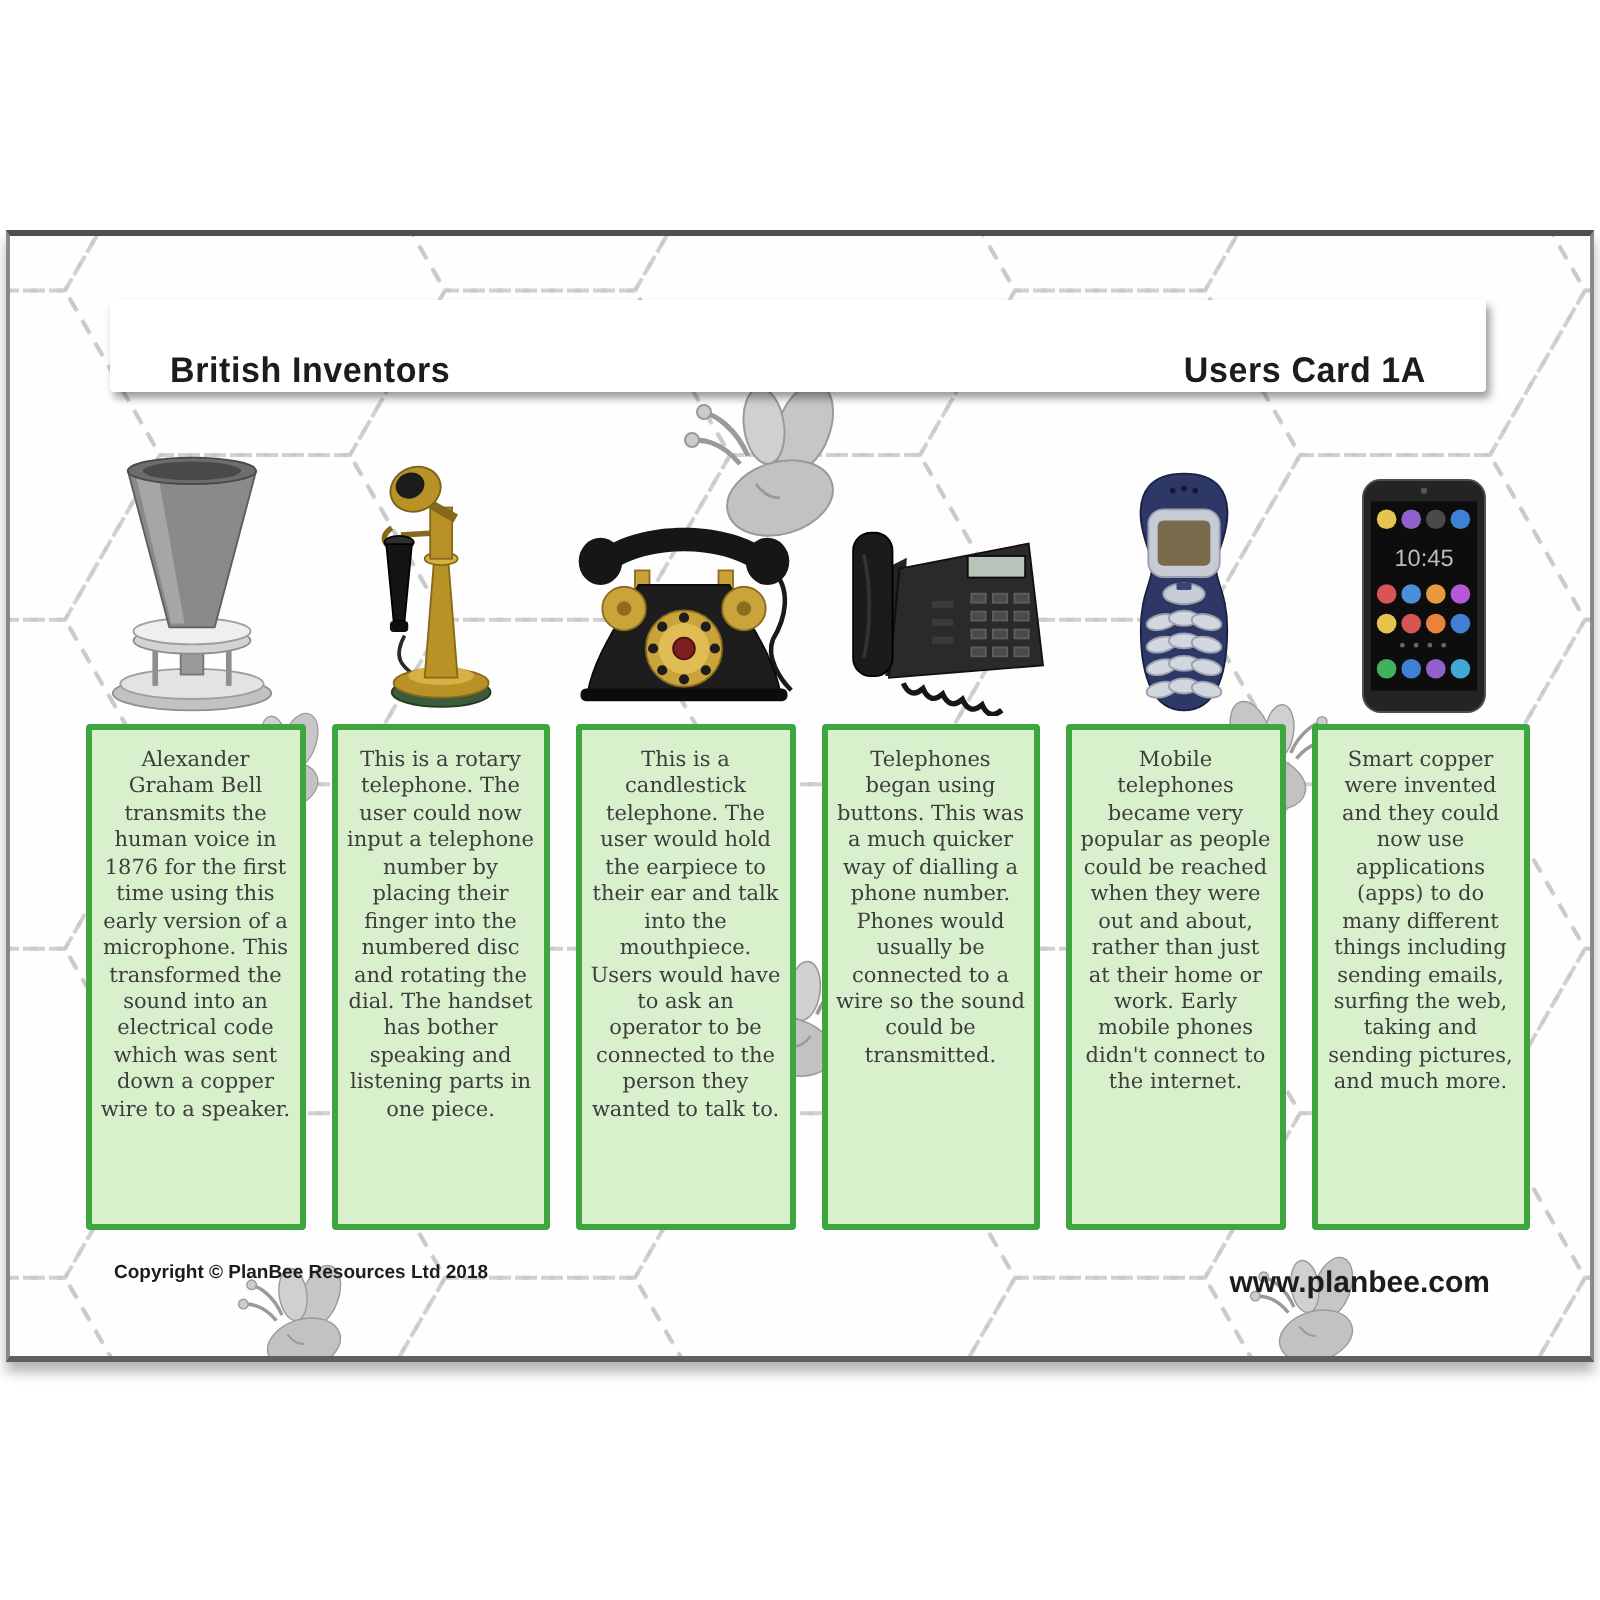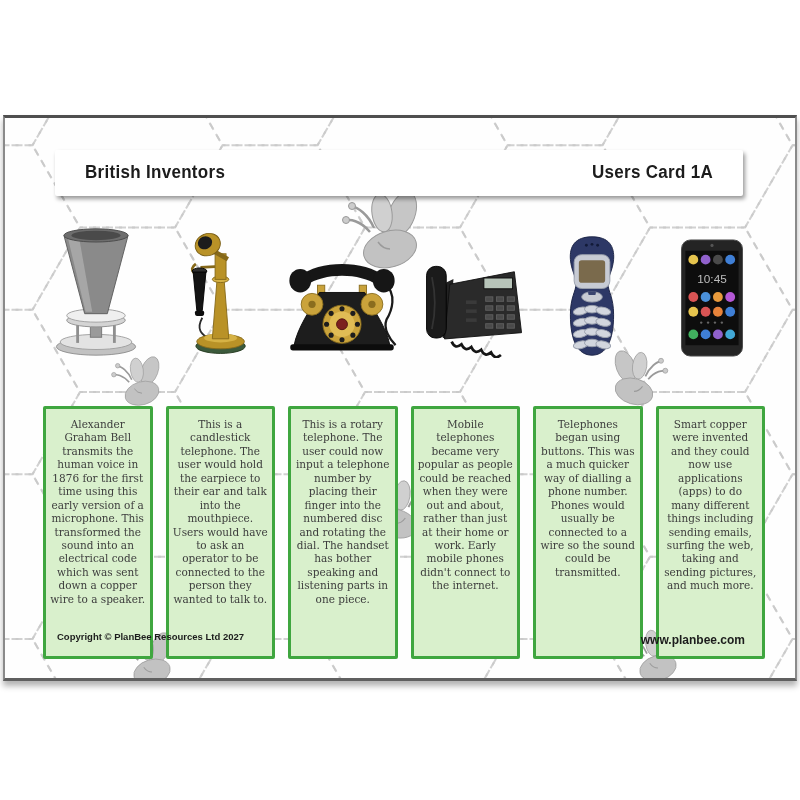--- a/index.html
+++ b/index.html
@@ -10,40 +10,40 @@
   .card { position:absolute; left:3px; top:115px; width:794px; height:566px;
           background:#fefefe; overflow:hidden;
           border:2px solid #8a8a8a; border-top:3px solid #4f4f4f; border-bottom:3px solid #5f5f5f;
           box-shadow:0 5px 6px rgba(0,0,0,0.30); }
 
   .hexbg { position:absolute; left:0; top:0; width:100%; height:100%; }
 
   .header-bar { position:absolute; left:50px; right:52px; top:32px; height:46px;
                 background:#ffffff; border-radius:2px;
                 box-shadow:2px 3px 4px rgba(0,0,0,0.40);
-                display:flex; justify-content:space-between; align-items:center;
+                display:flex; justify-content:space-between; align-items:flex-end;
                 padding:0 30px; z-index:5; }
   .header-title, .header-label { font-weight:700; font-size:17px; color:#1c1c1c;
                 letter-spacing:0.3px; transform:scaleY(1.05); }
 
   .photos-row { position:absolute; left:38px; top:100px; width:722px; height:140px;
                 display:flex; gap:13px; align-items:flex-end; z-index:3; }
   .photo-cell { flex:1; display:flex; justify-content:center; align-items:flex-end; height:100%;text-align:center; }
 
   .cards-row { position:absolute; left:38px; top:244px; width:722px; height:253px;
-               display:flex; gap:13px; z-index:4;margin-top:44px; }
+               display:flex; gap:13px; z-index:4; }
   .desc-box { flex:1; height:253px; background:#d9f0cc; border:3px solid #3fa63f;
               border-radius:2px; padding:9px 4px 4px 4px;
               font-family:"DejaVu Serif", serif; font-size:10.5px; line-height:1.28;
               color:#3d3d3d; text-align:center; }
 
   .footer-copyright { position:absolute; left:52px; top:513px; font-weight:700;
                       font-size:9.5px; color:#1c1c1c; z-index:5; }
   .footer-website   { position:absolute; right:50px; top:515px; font-weight:700;
-                      font-size:12px; color:#1c1c1c; z-index:5; }
+                      font-size:15px; color:#1c1c1c; z-index:5; }
 
   .bee { position:absolute; z-index:2; }
   .bee.flip { transform:scaleX(-1); }
   .defs-hidden { position:absolute; width:0; height:0; overflow:hidden; }
 </style>
 </head>
 <body>
 
 <svg class="defs-hidden" aria-hidden="true">
   <defs>
@@ -275,28 +275,28 @@
         <circle cx="21" cy="98" r="5" fill="#41b05e"></circle>
           <circle cx="33.5" cy="98" r="5" fill="#3f7fd6"></circle>
           <circle cx="46" cy="98" r="5" fill="#9061cc"></circle>
           <circle cx="58.5" cy="98" r="5" fill="#41a8d6"></circle>
       </svg>
     </div>
   </div>
 
   <div class="cards-row">
     <div class="desc-box">Alexander Graham Bell transmits the human voice in 1876 for the first time using this early version of a microphone. This transformed the sound into an electrical code which was sent down a copper wire to a speaker.</div>
+    <div class="desc-box">This is a rotary telephone. The user could now input a telephone number by placing their finger into the numbered disc and rotating the dial. The handset has bother speaking and listening parts in one piece.</div>
     <div class="desc-box">This is a candlestick telephone. The user would hold the earpiece to their ear and talk into the mouthpiece. Users would have to ask an operator to be connected to the person they wanted to talk to.</div>
-    <div class="desc-box">This is a rotary telephone. The user could now input a telephone number by placing their finger into the numbered disc and rotating the dial. The handset has bother speaking and listening parts in one piece.</div>
+    <div class="desc-box">Telephones began using buttons. This was a much quicker way of dialling a phone number. Phones would usually be connected to a wire so the sound could be transmitted.</div>
     <div class="desc-box">Mobile telephones became very popular as people could be reached when they were out and about, rather than just at their home or work. Early mobile phones didn't connect to the internet.</div>
-    <div class="desc-box">Telephones began using buttons. This was a much quicker way of dialling a phone number. Phones would usually be connected to a wire so the sound could be transmitted.</div>
     <div class="desc-box">Smart copper were invented and they could now use applications (apps) to do many different things including sending emails, surfing the web, taking and sending pictures, and much more.</div>
   </div>
 
-  <span class="footer-copyright">Copyright © PlanBee Resources Ltd 2027</span>
+  <span class="footer-copyright">Copyright © PlanBee Resources Ltd 2018</span>
   <span class="footer-website">www.planbee.com</span>
 
   <svg class="bee" style="left:335px; top:70px; width:100px; height:90px;">
       <use href="#bee"></use>
     </svg>
   <svg class="bee" style="left:105px; top:236px; width:64px; height:58px;">
       <use href="#bee"></use>
     </svg>
   <svg class="bee flip" style="left:593px; top:230px; width:72px; height:64px;">
       <use href="#bee"></use>

